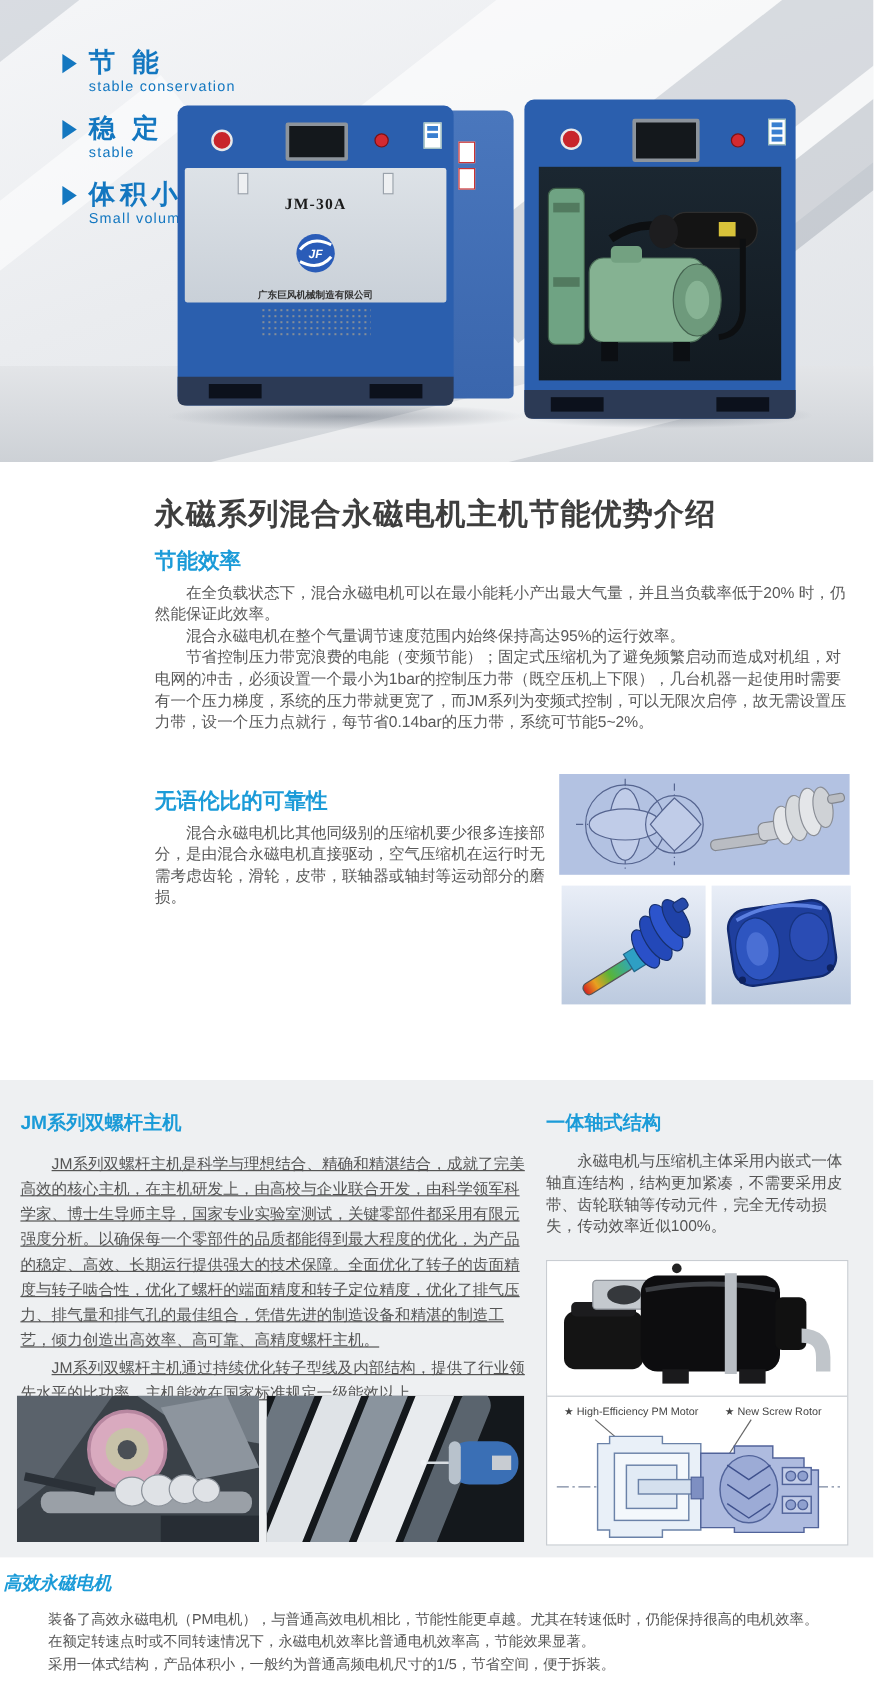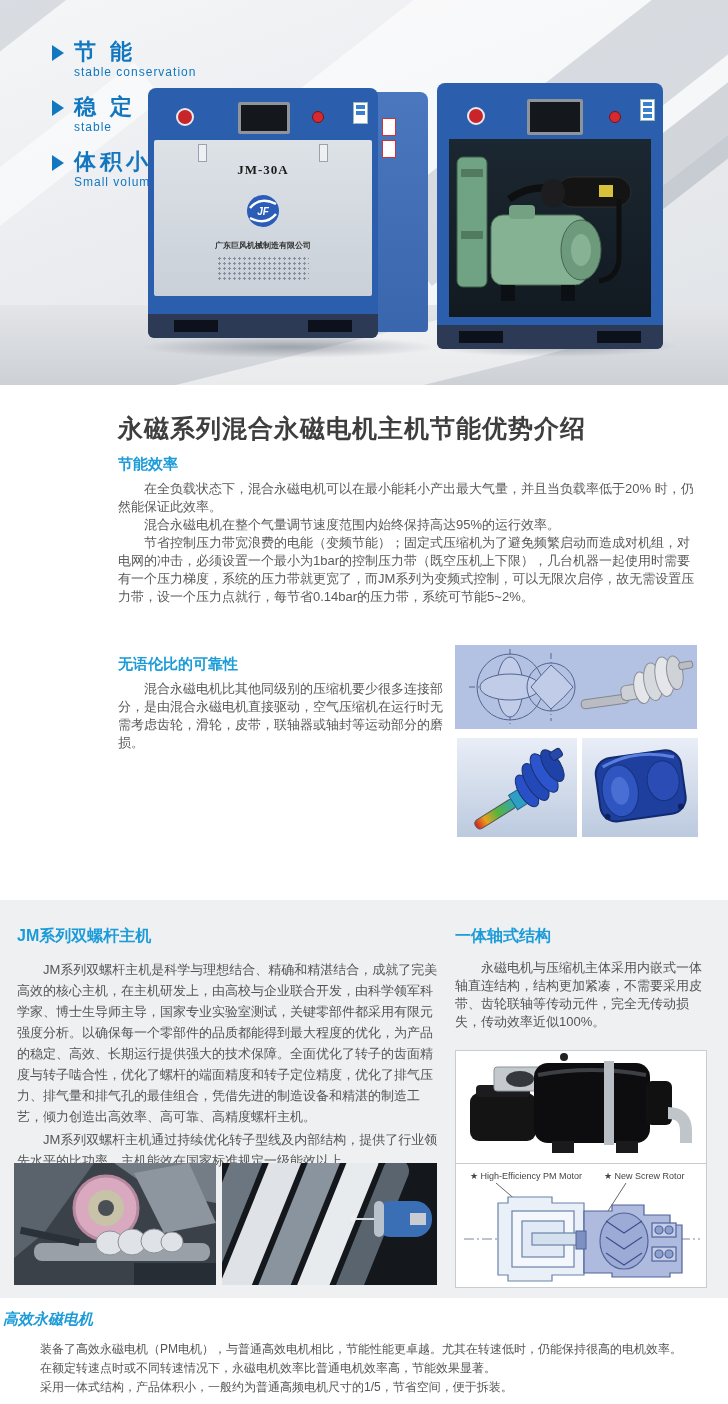--- a/index.html
+++ b/index.html
@@ -32,53 +32,53 @@
            border-radius:0 8px 4px 0;}
   .ml-side .lbl{position:absolute;left:8px;width:12px;height:16px;background:#fff;border:1px solid #c33;}
   .ml-front{position:absolute;left:0;top:0;width:230px;height:250px;background:#2b5fae;border-radius:8px;
             padding:6px;box-sizing:border-box;}
   .m-top{position:relative;height:46px;}
   .badge{position:absolute;width:14px;height:14px;border-radius:50%;background:#c8252b;border:2px solid #e8e9ea;}
   .screen{position:absolute;background:#14181c;border:3px solid #8d949c;border-radius:2px;}
   .rbtn{position:absolute;width:10px;height:10px;border-radius:50%;background:#d42a30;border:1px solid #7d1114;}
   .sticker{position:absolute;width:13px;height:20px;background:#fff;border:1px solid #9bb;}
   .sticker i{display:block;height:4px;background:#3a7fd0;margin:2px;}
-  .ml-panel{position:relative;height:156px;background:linear-gradient(#dde2e7,#c9d0d8);border-radius:2px;}
+  .ml-panel{position:relative;height:112px;background:linear-gradient(#dde2e7,#c9d0d8);border-radius:2px;}
   .handle{position:absolute;top:4px;width:7px;height:16px;background:#eef0f2;border:1px solid #9aa2ab;}
   .model{position:absolute;top:22px;width:100%;text-align:center;font-family:"Liberation Serif",serif;
          font-weight:bold;font-size:13px;color:#1b1b1b;letter-spacing:1px;}
   .logo{position:absolute;top:52px;left:50%;margin-left:-19px;}
   .brand{position:absolute;top:100px;width:100%;text-align:center;font-size:8px;font-weight:bold;color:#333;}
   .vents{position:absolute;top:116px;left:50%;margin-left:-46px;width:92px;height:24px;
          background-image:radial-gradient(#848d99 1px,transparent 1.2px);background-size:5px 5px;}
   .m-base{position:absolute;left:0;bottom:0;width:100%;height:24px;background:#2c3a55;border-radius:0 0 6px 6px;}
   .slot{position:absolute;top:6px;width:44px;height:12px;background:#0c111c;}
   .mr{left:437px;top:83px;width:226px;height:266px;}
   .mr-frame{position:absolute;left:0;top:0;width:226px;height:266px;background:#2b5fae;border-radius:8px;
             padding:6px;box-sizing:border-box;}
   .mr-open{position:relative;height:178px;background:linear-gradient(#1b2731,#121a21);margin:0 6px;overflow:hidden;}
   
-  .intro{position:absolute;left:118px;top:408px;width:580px;height:460px;}
+  .intro{position:absolute;left:129px;top:408px;width:580px;height:460px;}
   .title{position:absolute;left:0;top:4px;font-size:25px;font-weight:bold;color:#3e3e3e;letter-spacing:1px;white-space:nowrap;}
   .sec{position:absolute;left:0;}
-  .sec-h{font-size:15px;font-weight:bold;color:#1b9bd8;margin:0 0 6px 0;}
+  .sec-h{font-size:18px;font-weight:bold;color:#1b9bd8;margin:0 0 6px 0;}
   .sec p{font-size:13px;line-height:18px;color:#595959;text-indent:2em;margin:0;}
   .s1{top:47px;width:580px;}
   .s2{top:247px;width:330px;}
   .s3{top:348px;width:330px;}
   .imgA{position:absolute;left:337px;top:237px;width:242px;height:84px;background:#b3c2e2;}
   .imgB{position:absolute;left:339px;top:330px;width:120px;height:99px;
         background:linear-gradient(#e9eef7,#bccadf);}
   .imgC{position:absolute;left:464px;top:330px;width:116px;height:99px;
         background:linear-gradient(#e9eef7,#bccadf);}
   
   .gray{position:absolute;left:0;top:900px;width:728px;height:398px;background:#eef0f2;}
   .g-left{position:absolute;left:17px;top:26px;width:424px;}
   .g-h{font-size:16px;font-weight:bold;color:#1b9bd8;margin:0 0 12px 0;}
-  .g-left p{font-size:13px;line-height:21px;color:#555;text-indent:2em;margin:0 0 2px 0;}
+  .g-left p{font-size:13px;line-height:21px;color:#555;text-indent:2em;margin:0 0 2px 0;text-decoration:underline;}
   .photo{position:absolute;top:263px;height:122px;overflow:hidden;}
   .ph1{left:14px;width:202px;}
   .ph2{left:222px;width:215px;}
   .g-right{position:absolute;left:455px;top:26px;width:252px;}
   .g-right p{font-size:13px;line-height:18px;color:#555;text-indent:2em;margin:0;}
   .imgbox{position:absolute;left:455px;top:150px;width:252px;height:238px;background:#fff;
           border:1px solid #c9cdd2;box-sizing:border-box;}
   .imgbox .divider{position:absolute;left:0;top:112px;width:100%;height:1px;background:#c9cdd2;}
   .diagram-labels{position:absolute;left:0;top:120px;width:100%;font-size:9px;color:#444;}
   .dlab{position:absolute;white-space:nowrap;}

